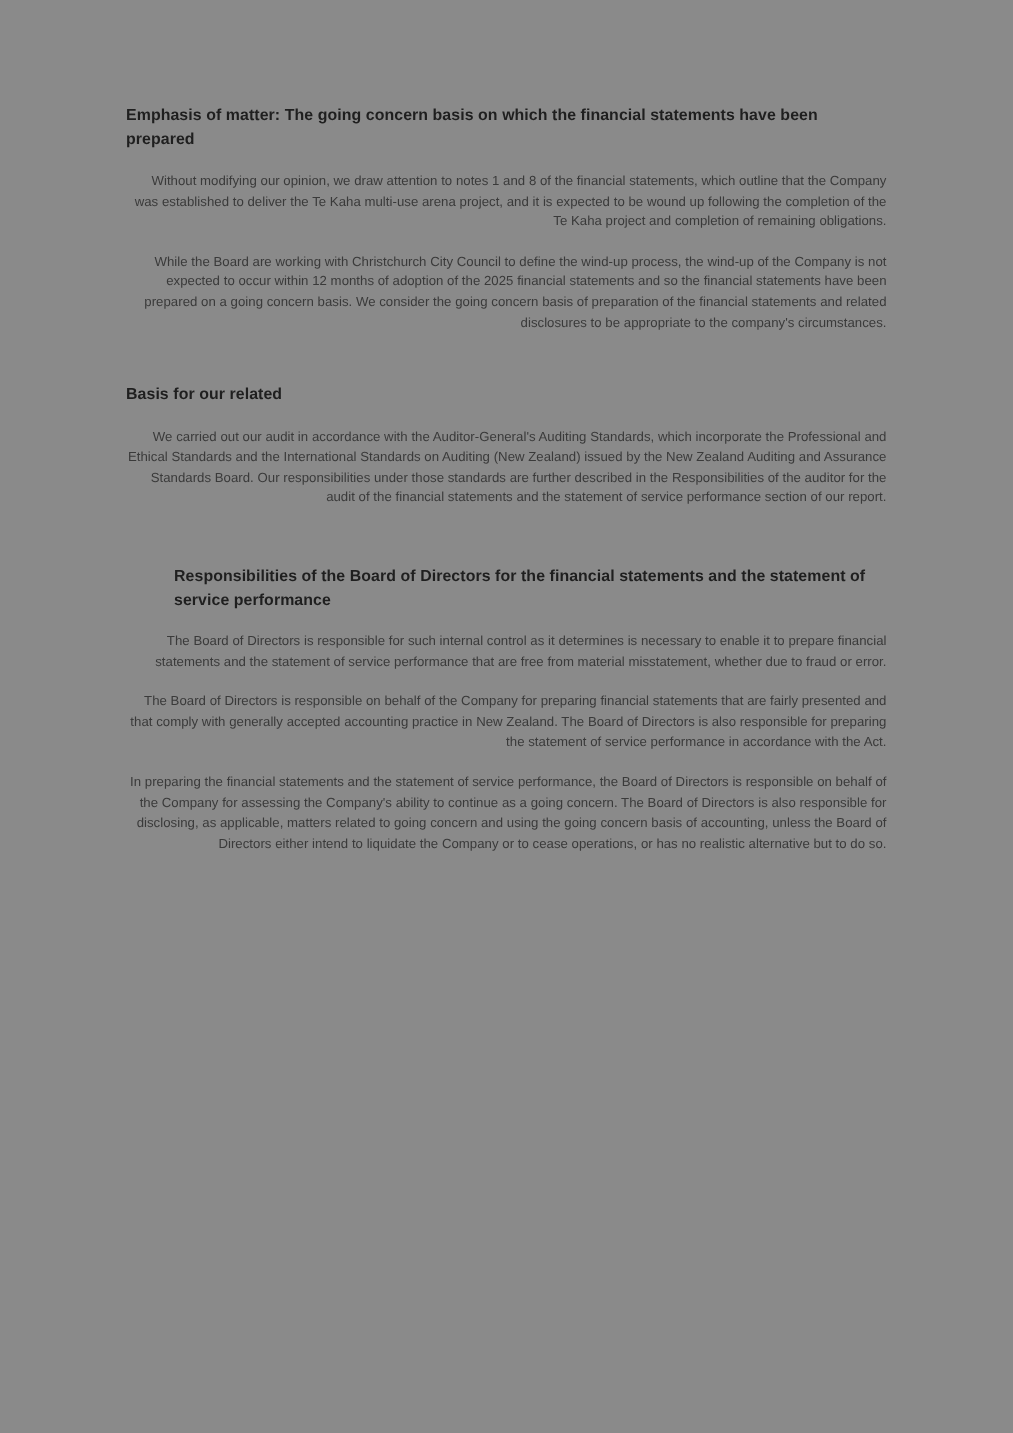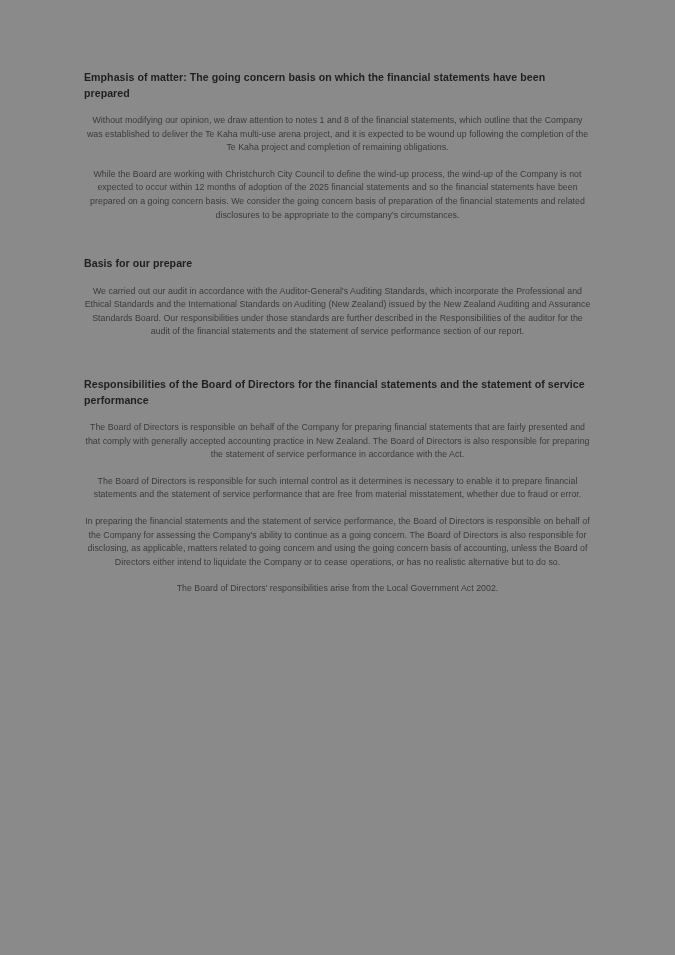--- a/index.html
+++ b/index.html
@@ -30,46 +30,46 @@
     font-weight: bold;
     color: #1f1f1f;
     margin: 0 0 13px 0;
     letter-spacing: 0.05px;
   }
   h2.section-heading.spaced {
     margin-top: 34px;
   }
   h2.section-heading.spaced-lg {
     margin-top: 38px;
+    margin-left: 32px;
   }
   p.para {
     font-size: 8.8px;
     line-height: 13.6px;
     margin: 12px 0 13px 0;
     color: #3a3a3a;
-    text-align: center;
+    text-align: right;
     letter-spacing: 0.02px;
   }
   .blurwrap {
     filter: blur(0.45px);
   }
 </style>
 </head>
 <body>
 
 <div class="page">
   <div class="doc-body blurwrap">
 
     <h2 class="section-heading">Emphasis of matter: The going concern basis on which the financial statements have been prepared</h2>
     <p class="para">Without modifying our opinion, we draw attention to notes 1 and 8 of the financial statements, which outline that the Company was established to deliver the Te Kaha multi-use arena project, and it is expected to be wound up following the completion of the Te Kaha project and completion of remaining obligations.</p>
     <p class="para">While the Board are working with Christchurch City Council to define the wind-up process, the wind-up of the Company is not expected to occur within 12 months of adoption of the 2025 financial statements and so the financial statements have been prepared on a going concern basis. We consider the going concern basis of preparation of the financial statements and related disclosures to be appropriate to the company's circumstances.</p>
 
-    <h2 class="section-heading spaced">Basis for our prepare</h2>
+    <h2 class="section-heading spaced">Basis for our related</h2>
     <p class="para">We carried out our audit in accordance with the Auditor-General's Auditing Standards, which incorporate the Professional and Ethical Standards and the International Standards on Auditing (New Zealand) issued by the New Zealand Auditing and Assurance Standards Board. Our responsibilities under those standards are further described in the Responsibilities of the auditor for the audit of the financial statements and the statement of service performance section of our report.</p>
 
     <h2 class="section-heading spaced-lg">Responsibilities of the Board of Directors for the financial statements and the statement of service performance</h2>
+    <p class="para">The Board of Directors is responsible for such internal control as it determines is necessary to enable it to prepare financial statements and the statement of service performance that are free from material misstatement, whether due to fraud or error.</p>
     <p class="para">The Board of Directors is responsible on behalf of the Company for preparing financial statements that are fairly presented and that comply with generally accepted accounting practice in New Zealand. The Board of Directors is also responsible for preparing the statement of service performance in accordance with the Act.</p>
-    <p class="para">The Board of Directors is responsible for such internal control as it determines is necessary to enable it to prepare financial statements and the statement of service performance that are free from material misstatement, whether due to fraud or error.</p>
     <p class="para">In preparing the financial statements and the statement of service performance, the Board of Directors is responsible on behalf of the Company for assessing the Company's ability to continue as a going concern. The Board of Directors is also responsible for disclosing, as applicable, matters related to going concern and using the going concern basis of accounting, unless the Board of Directors either intend to liquidate the Company or to cease operations, or has no realistic alternative but to do so.</p>
-    <p class="para">The Board of Directors' responsibilities arise from the Local Government Act 2002.</p>
 
   </div>
 </div>
 
 </body></html>

